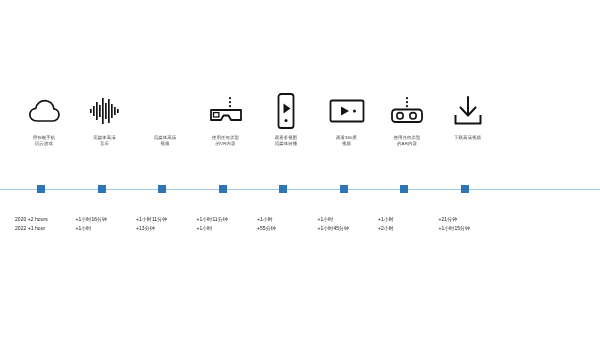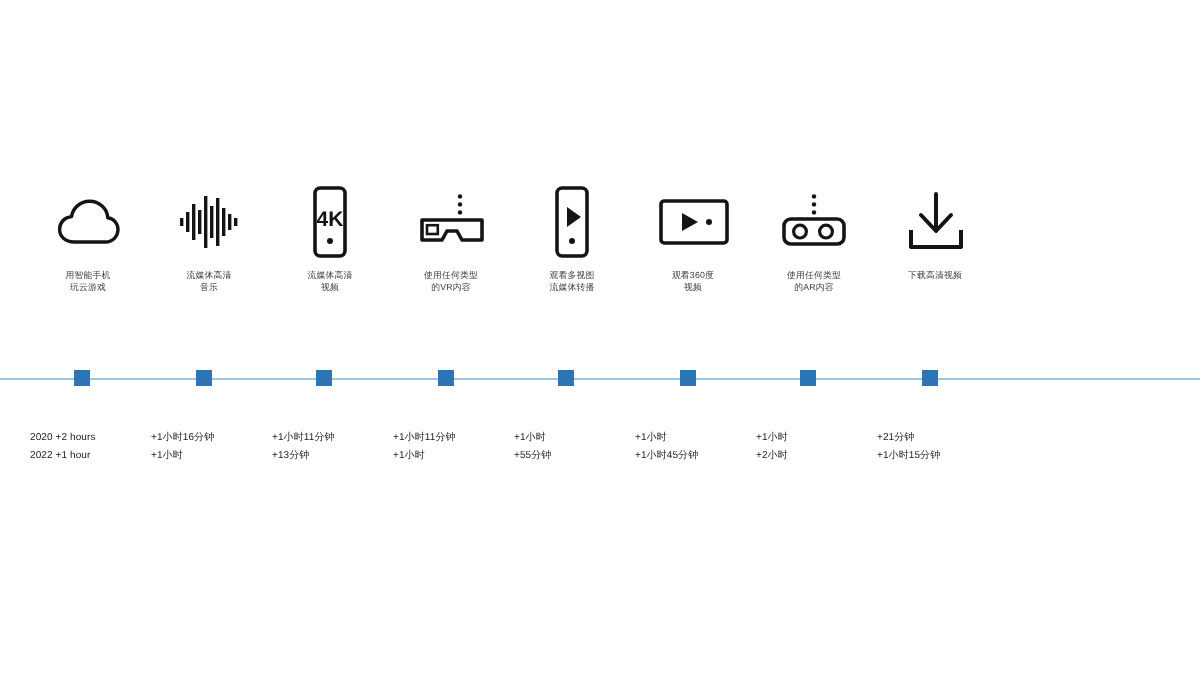--- a/index.html
+++ b/index.html
@@ -154,27 +154,20 @@
         <span class="cap-line">音乐</span>
       </div>
       <div class="marker"></div>
       <div class="values">
         <span class="val-line">+1小时16分钟</span>
         <span class="val-line">+1小时</span>
       </div>
     </div>
 
     <div class="column">
-      <div class="icon-wrap">
-        <svg width="24" height="36" viewBox="0 0 24 36">
-          <rect x="4.5" y="1" width="15" height="34" rx="2.6" fill="none" stroke="#141414" stroke-width="1.8"></rect>
-          <text x="12" y="20" font-family="Liberation Sans, sans-serif" font-size="10.5" font-weight="bold" fill="#141414" text-anchor="middle">4K</text>
-          <circle cx="12" cy="27.5" r="1.5" fill="#141414"></circle>
-        </svg>
-      </div>
       <div class="caption">
         <span class="cap-line">流媒体高清</span>
         <span class="cap-line">视频</span>
       </div>
       <div class="marker"></div>
       <div class="values">
         <span class="val-line">+1小时11分钟</span>
         <span class="val-line">+13分钟</span>
       </div>
     </div>

